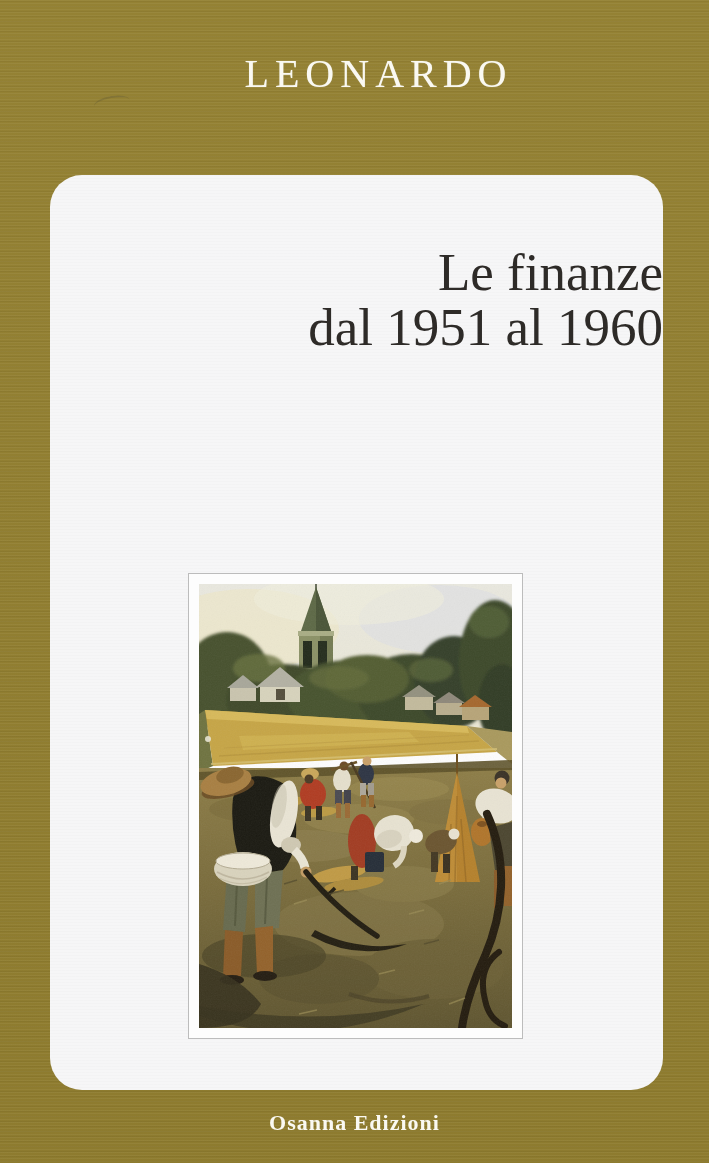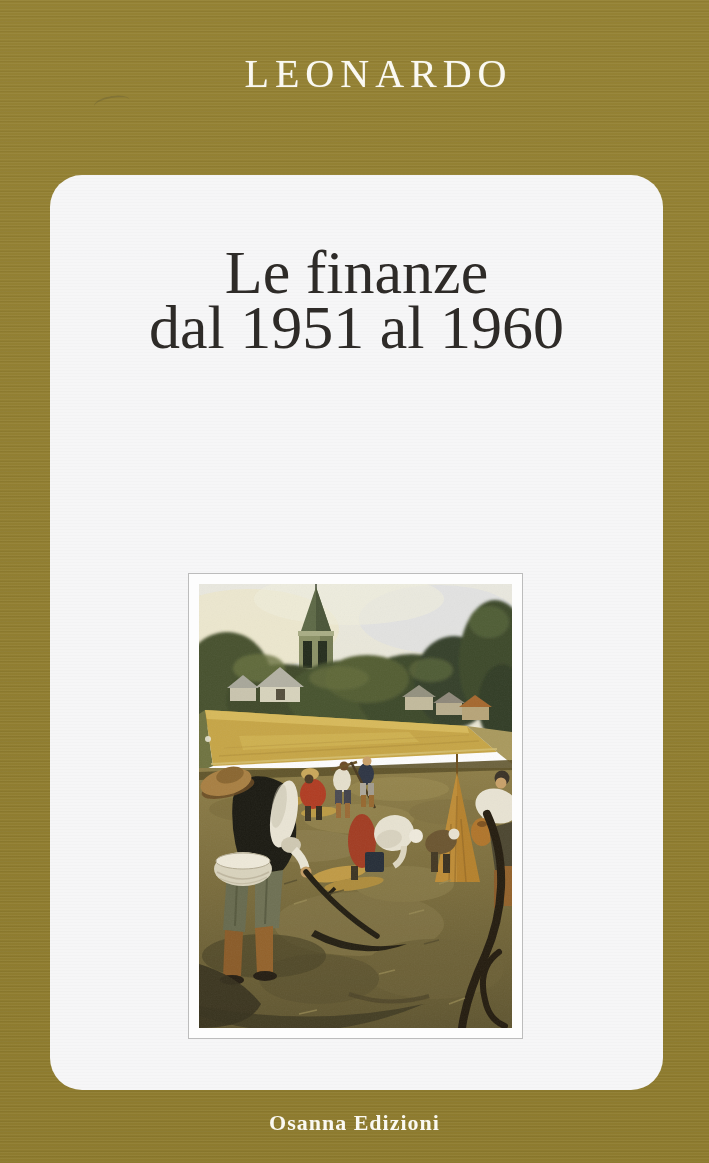--- a/index.html
+++ b/index.html
@@ -25,22 +25,22 @@
   }
   .author span{display:block;}
   .panel{
     position:absolute;left:50px;top:175px;width:613px;height:915px;
     border-radius:32px;
     background:
       repeating-linear-gradient(to bottom, rgba(0,0,0,0.012) 0 1px, rgba(0,0,0,0) 1px 3px),
       #f6f6f7;
   }
   .book-title{
-    position:absolute;top:70px;left:0;width:100%;text-align:center;
-    color:#2e2b28;font-size:62px;line-height:55px;font-weight:400;
+    position:absolute;top:70px;left:0;width:100%;text-align:right;
+    color:#2e2b28;font-size:53px;line-height:55px;font-weight:400;
   }
   .book-title span{display:block;}
   .frame{
     position:absolute;left:138px;top:398px;width:313px;height:444px;
     background:#fdfdfd;border:1px solid #bcbcbc;padding:10px;
   }
   .frame svg{display:block;}
   .publisher{
     position:absolute;top:1110px;left:0;width:100%;text-align:center;
     color:#faf9f2;font-size:22px;font-weight:700;letter-spacing:1px;

